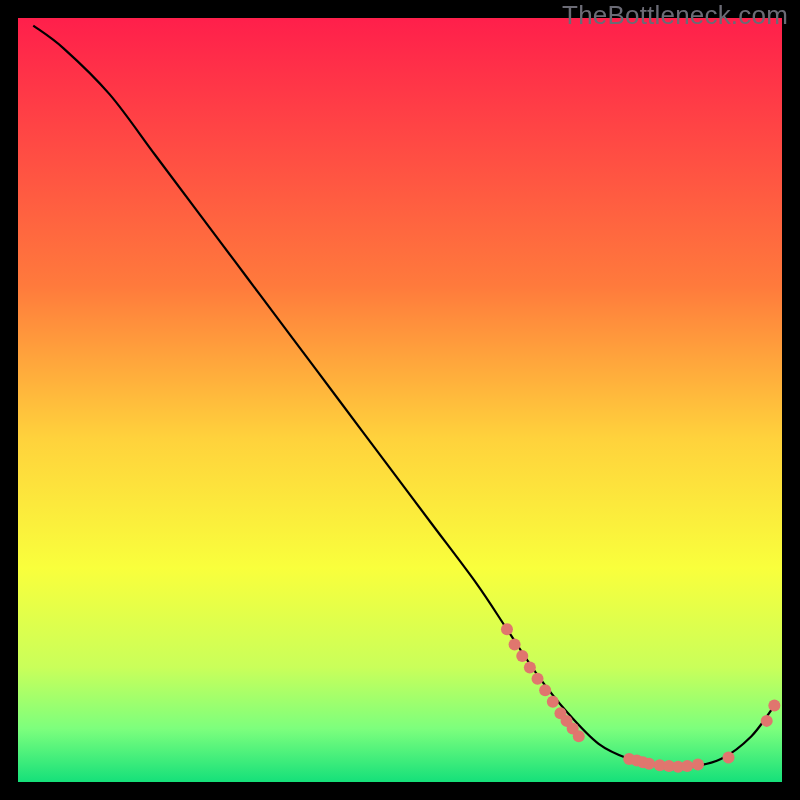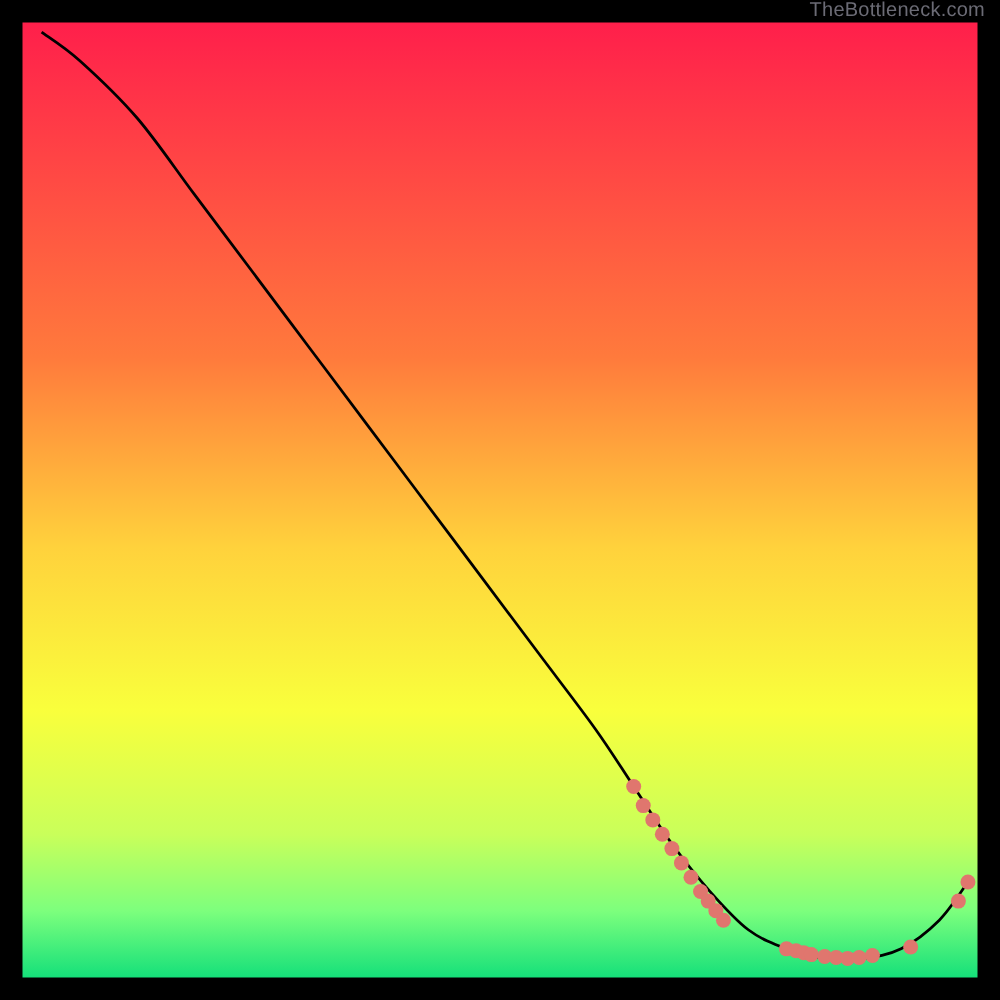--- a/index.html
+++ b/index.html
@@ -16,21 +16,21 @@
     width: 800px;
     height: 800px;
   }
   svg {
     display: block;
   }
   .watermark {
     position: absolute;
     top: 0;
     right: 12px;
-    font-size: 16px;
+    font-size: 26px;
     color: #6b6b75;
     font-weight: 500;
     letter-spacing: 0.2px;
     user-select: none;
   }
 </style>
 </head>
 <body>
 
 <div class="stage">

